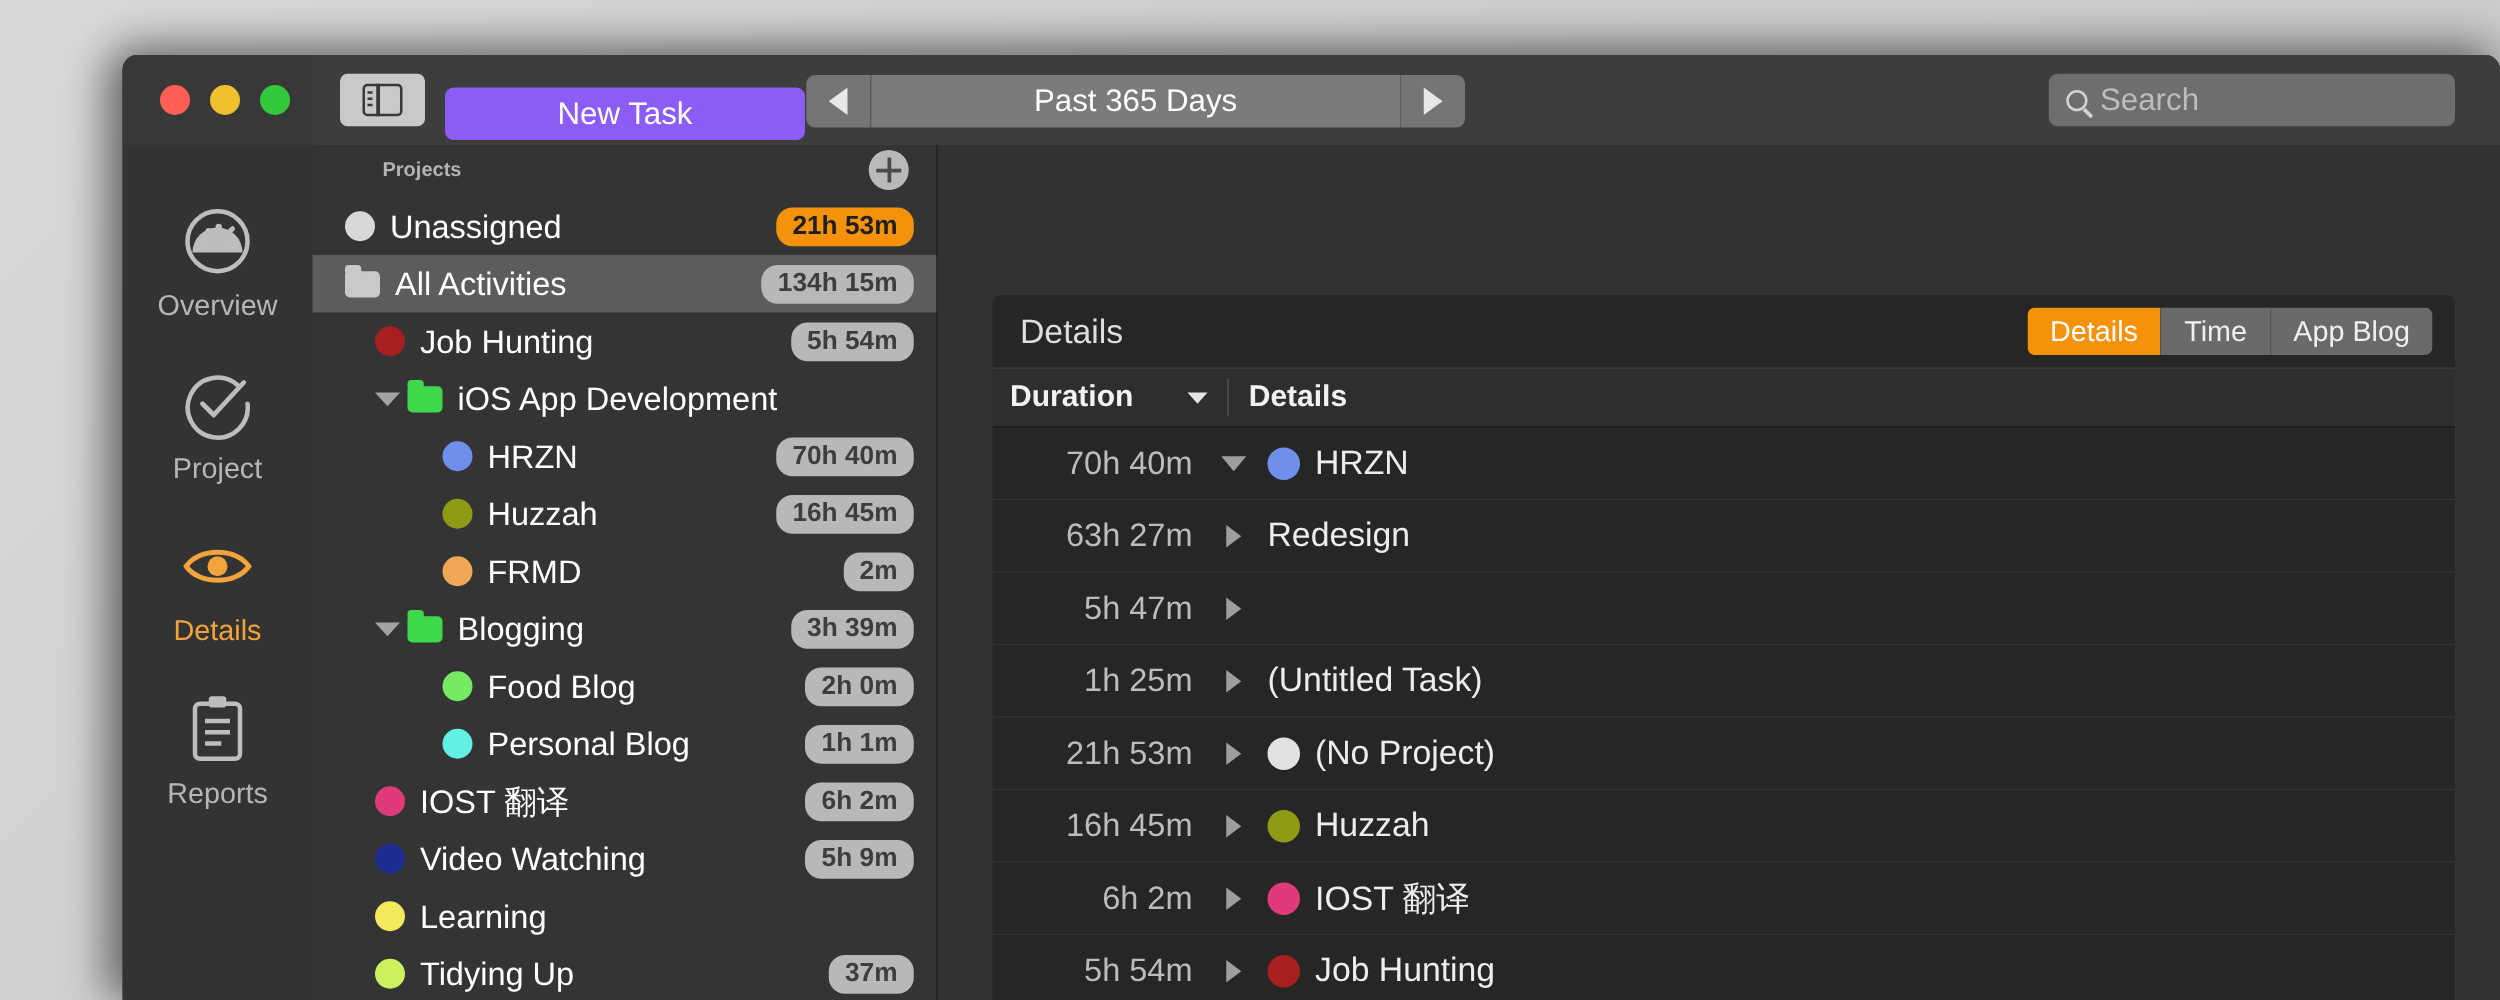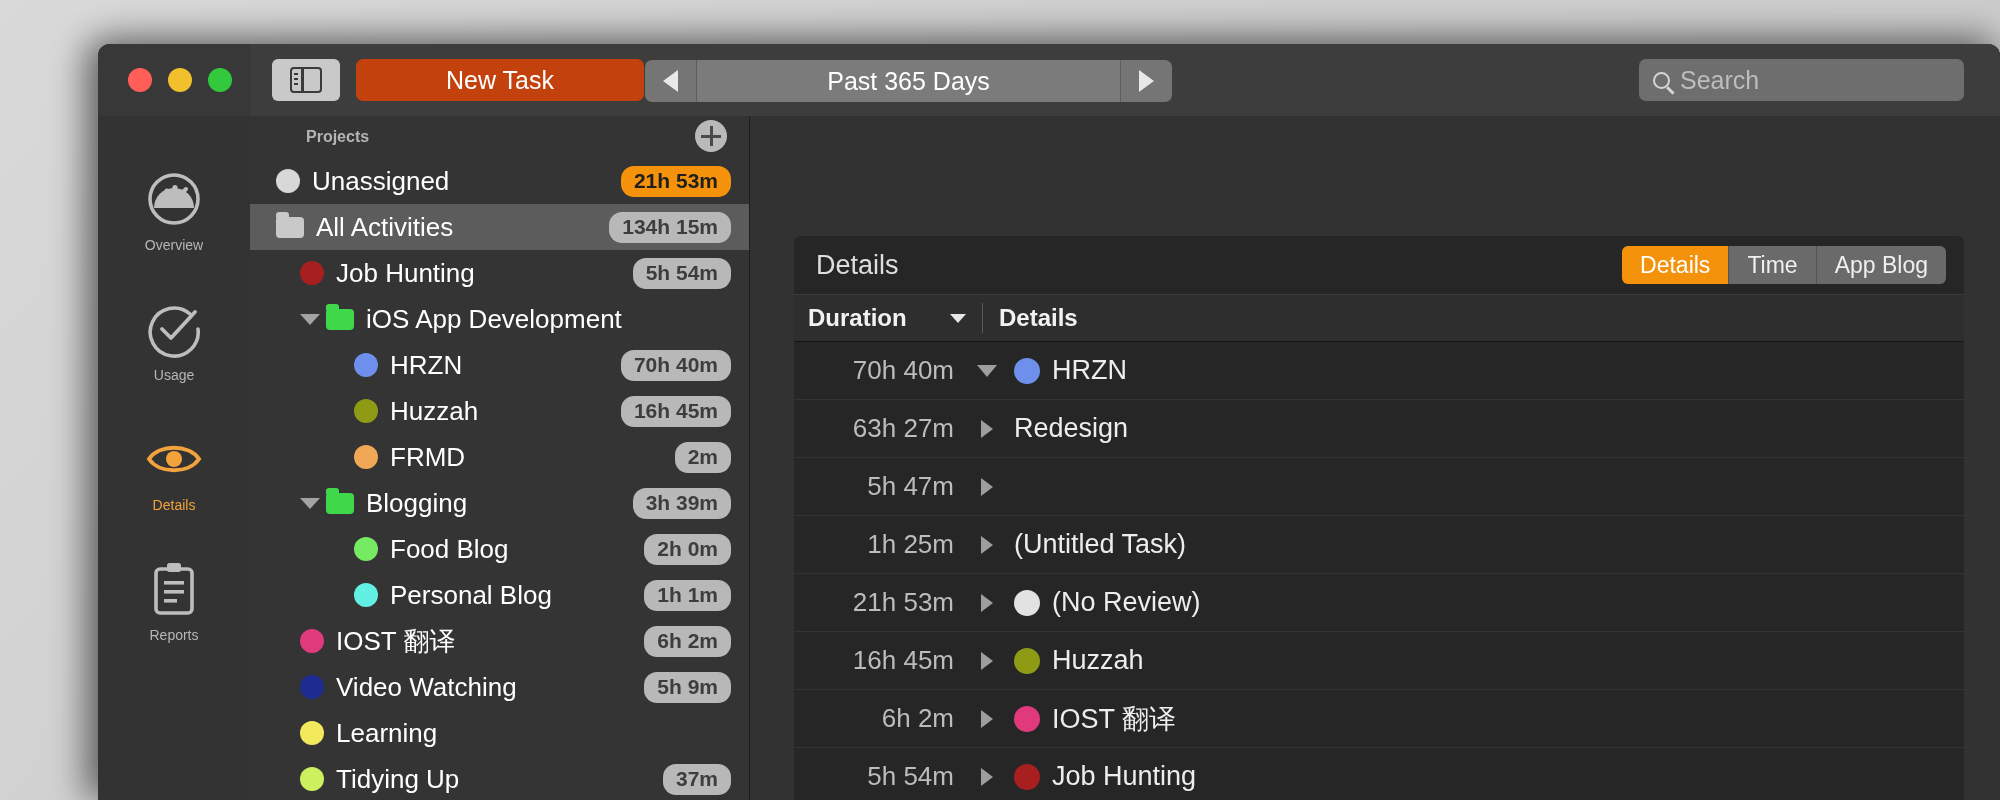--- a/index.html
+++ b/index.html
@@ -40,22 +40,22 @@
     position:absolute; left:22px; top:15px; width:68px; height:42px;
     background:#c9c9c9; border-radius:6px;
     display:flex; align-items:center; justify-content:center;
   }
   .sb-icon { width: 32px; height: 26px; border:2.5px solid #3a3a3a; border-radius:4px; position:relative; }
   .sb-icon:after { content:""; position:absolute; left:9px; top:-2px; bottom:-2px; width:2.5px; background:#3a3a3a; }
   .sb-icon .l { position:absolute; left:2px; width:4px; height:2px; background:#3a3a3a; }
   .sb-icon .l1{ top:4px;} .sb-icon .l2{ top:9px;} .sb-icon .l3{ top:14px;}
 
   .newtask {
-    position:absolute; left:106px; top:15px; width:288px; height:42px;
-    background:#c2410c; border-radius:7px; color:#fff;
+    position:absolute; left:106px; top:26px; width:288px; height:42px;
+    background:#8b5cf6; border-radius:7px; color:#fff;
     font-size:25px; display:flex; align-items:center; justify-content:center;
   }
 
   .rangegrp { position:absolute; left:395px; top:16px; display:flex; height:42px; }
   .rg-btn { width:52px; background:#757575; display:flex; align-items:center; justify-content:center; }
   .rg-btn.left { border-radius:7px 0 0 7px; border-right:1px solid #5d5d5d; }
   .rg-btn.right { border-radius:0 7px 7px 0; border-left:1px solid #5d5d5d; }
   .rg-label { width:423px; background:#7b7b7b; color:#fff; font-size:25px;
               display:flex; align-items:center; justify-content:center; }
   .tri-l { width:0;height:0;border-top:11px solid transparent;border-bottom:11px solid transparent;border-right:15px solid #e8e8e8; }
@@ -69,21 +69,21 @@
   .mag:after{ content:""; position:absolute; right:-7px; bottom:-5px; width:9px; height:2.5px; background:#d4d4d4; transform:rotate(45deg); }
   .search-ph { color:#bdbdbd; font-size:25px; }
 
   
   .rail {
     position:absolute; left:0; top:72px; width:152px; height:684px;
     background:#333333;
     padding-top:30px;
   }
   .rail-item { height:130px; display:flex; flex-direction:column; align-items:center; justify-content:center; gap:9px; }
-  .rail-label { font-size:14px; color:#b6b6b6; }
+  .rail-label { font-size:23px; color:#b6b6b6; }
   .rail-item.active .rail-label { color:#f2a33c; }
 
   
   .projects {
     position:absolute; left:152px; top:72px; width:500px; height:684px;
     background:#343434; border-right:1px solid #1e1e1e;
   }
   .proj-head { height:42px; display:flex; align-items:center; position:relative; }
   .proj-head-title { color:#b4b4b4; font-size:16px; font-weight:bold; margin-left:56px; }
   .plus { position:absolute; right:22px; top:4px; width:32px;height:32px;border-radius:50%;
@@ -193,21 +193,21 @@
             <circle cx="30" cy="17.5" r="2.6" fill="#bdbdbd"></circle>
       </svg>
       <span class="rail-label">Overview</span>
     </div>
 
     <div class="rail-item">
       <svg width="58" height="58" viewBox="0 0 58 58">
         <path d="M45 14 A24 24 0 1 0 53 29" fill="none" stroke="#bdbdbd" stroke-width="3.6" stroke-linecap="round"></path>
         <path d="M17 29 L26 38 L50 12" fill="none" stroke="#bdbdbd" stroke-width="3.8" stroke-linecap="round" stroke-linejoin="round"></path>
       </svg>
-      <span class="rail-label">Usage</span>
+      <span class="rail-label">Project</span>
     </div>
 
     <div class="rail-item active">
       <svg width="58" height="58" viewBox="0 0 58 58">
         <path d="M4 29 C14 14 44 14 54 29 C44 44 14 44 4 29 Z" fill="none" stroke="#f2a33c" stroke-width="4"></path>
         <circle cx="29" cy="29" r="8" fill="#f2a33c"></circle>
       </svg>
       <span class="rail-label">Details</span>
     </div>
 
@@ -352,21 +352,21 @@
                 <span class="tri-right"></span>
               </span>
               <span class="tlabel">(Untitled Task)</span>
             </div>
             <div class="trow">
               <span class="tdur">21h 53m</span>
               <span class="tdisc">
                 <span class="tri-right"></span>
               </span>
               <span class="tswatch" style="background: rgb(226, 226, 226);"></span>
-              <span class="tlabel">(No Review)</span>
+              <span class="tlabel">(No Project)</span>
             </div>
             <div class="trow">
               <span class="tdur">16h 45m</span>
               <span class="tdisc">
                 <span class="tri-right"></span>
               </span>
               <span class="tswatch" style="background: rgb(143, 155, 21);"></span>
               <span class="tlabel">Huzzah</span>
             </div>
             <div class="trow">

